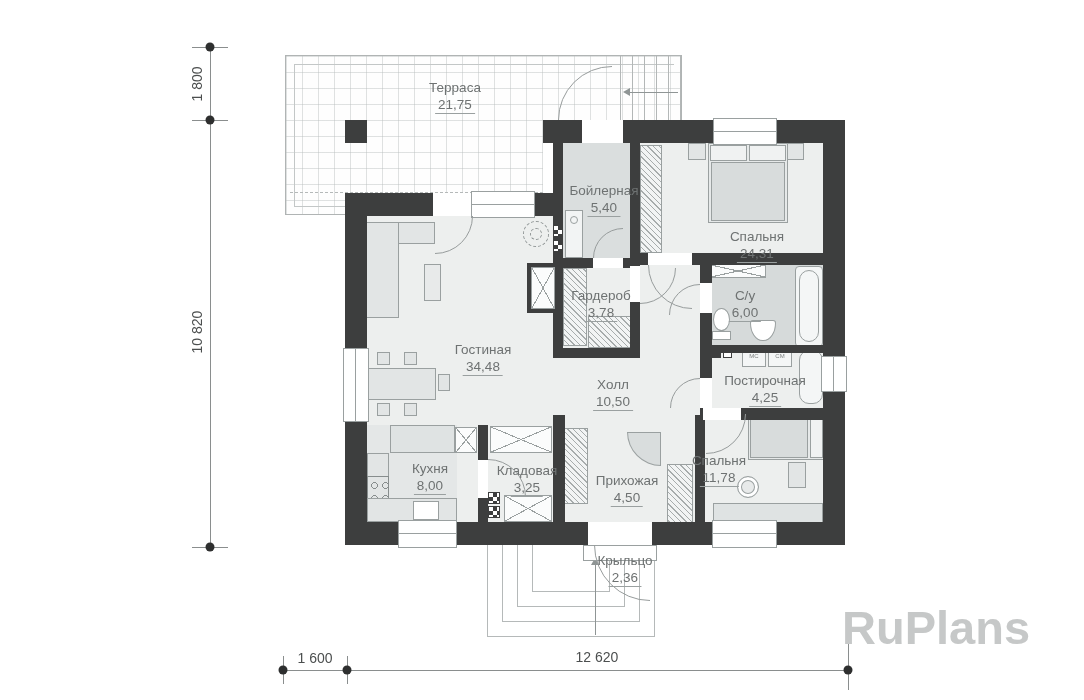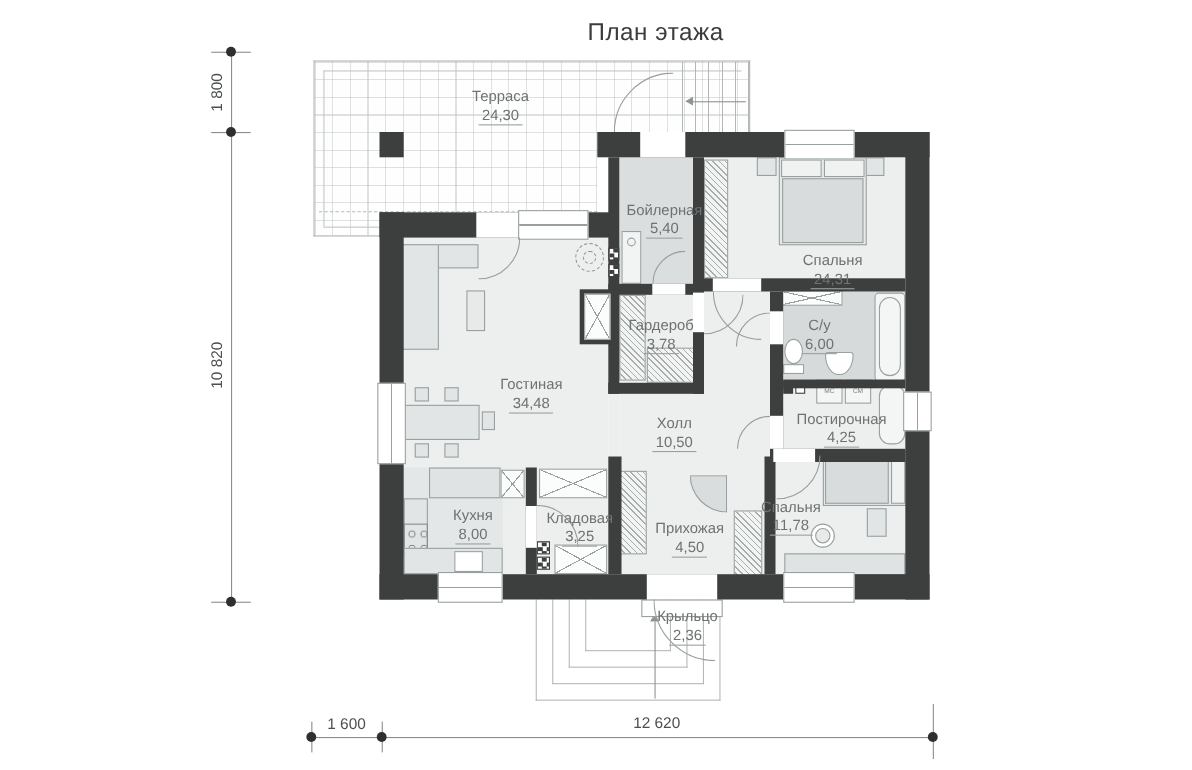--- a/index.html
+++ b/index.html
@@ -187,21 +187,21 @@
   <div class="arc qtl" style="left:593px;top:228px;width:60px;height:60px;"></div>
   <div class="arc qbl" style="left:648px;top:221px;width:88px;height:88px;"></div>
   <div class="arc qtl" style="left:669px;top:284px;width:62px;height:62px;"></div>
   <div class="arc qtl" style="left:670px;top:378px;width:60px;height:60px;"></div>
   <div class="arc qbr" style="left:666px;top:374px;width:80px;height:80px;"></div>
   <div class="arc qbl" style="left:594px;top:489px;width:112px;height:112px;"></div>
   <div class="arc qtr" style="left:450px;top:459px;width:76px;height:76px;"></div>
   <div class="arc qbr" style="left:604px;top:232px;width:72px;height:72px;"></div>
 
   <div class="lbl" style="left:455px;top:80px;">
-    <div>Терраса</div><div class="ra">24,30</div></div>
+    <div>Терраса</div><div class="ra">21,75</div></div>
   <div class="lbl" style="left:604px;top:183px;">
     <div>Бойлерная</div><div class="ra">5,40</div></div>
   <div class="lbl" style="left:757px;top:229px;">
     <div>Спальня</div><div class="ra">24,31</div></div>
   <div class="lbl" style="left:601px;top:288px;">
     <div>Гардероб</div><div class="ra">3,78</div></div>
   <div class="lbl" style="left:745px;top:288px;">
     <div>С/у</div><div class="ra">6,00</div></div>
   <div class="lbl" style="left:483px;top:342px;">
     <div>Гостиная</div><div class="ra">34,48</div></div>
@@ -233,15 +233,15 @@
   <div class="dln" style="left:283px;top:670px;width:565px;height:1px;"></div>
   <div class="dln" style="left:283px;top:656px;width:1px;height:28px;"></div>
   <div class="dln" style="left:347px;top:656px;width:1px;height:28px;"></div>
   <div class="dln" style="left:848px;top:640px;width:1px;height:50px;"></div>
   <div class="dot" style="left:283px;top:670px;"></div>
   <div class="dot" style="left:347px;top:670px;"></div>
   <div class="dot" style="left:848px;top:670px;"></div>
   <div class="dim hc" style="left:315px;top:650px;">1 600</div>
   <div class="dim hc" style="left:597px;top:649px;">12 620</div>
 
-  <div id="title">План этажа</div>
+  <div id="brand">RuPlans</div>
 
 </div>
 
 </body></html>

